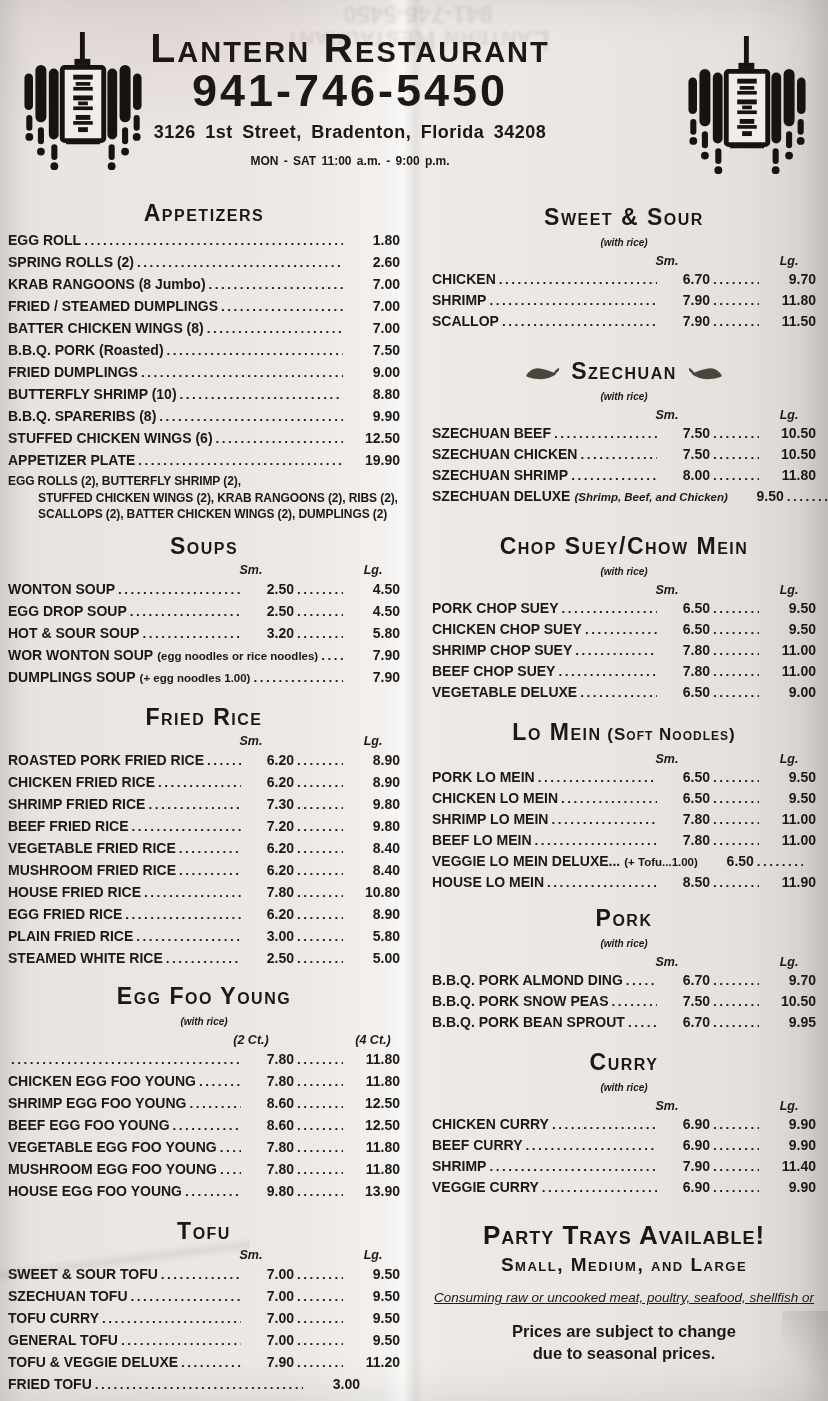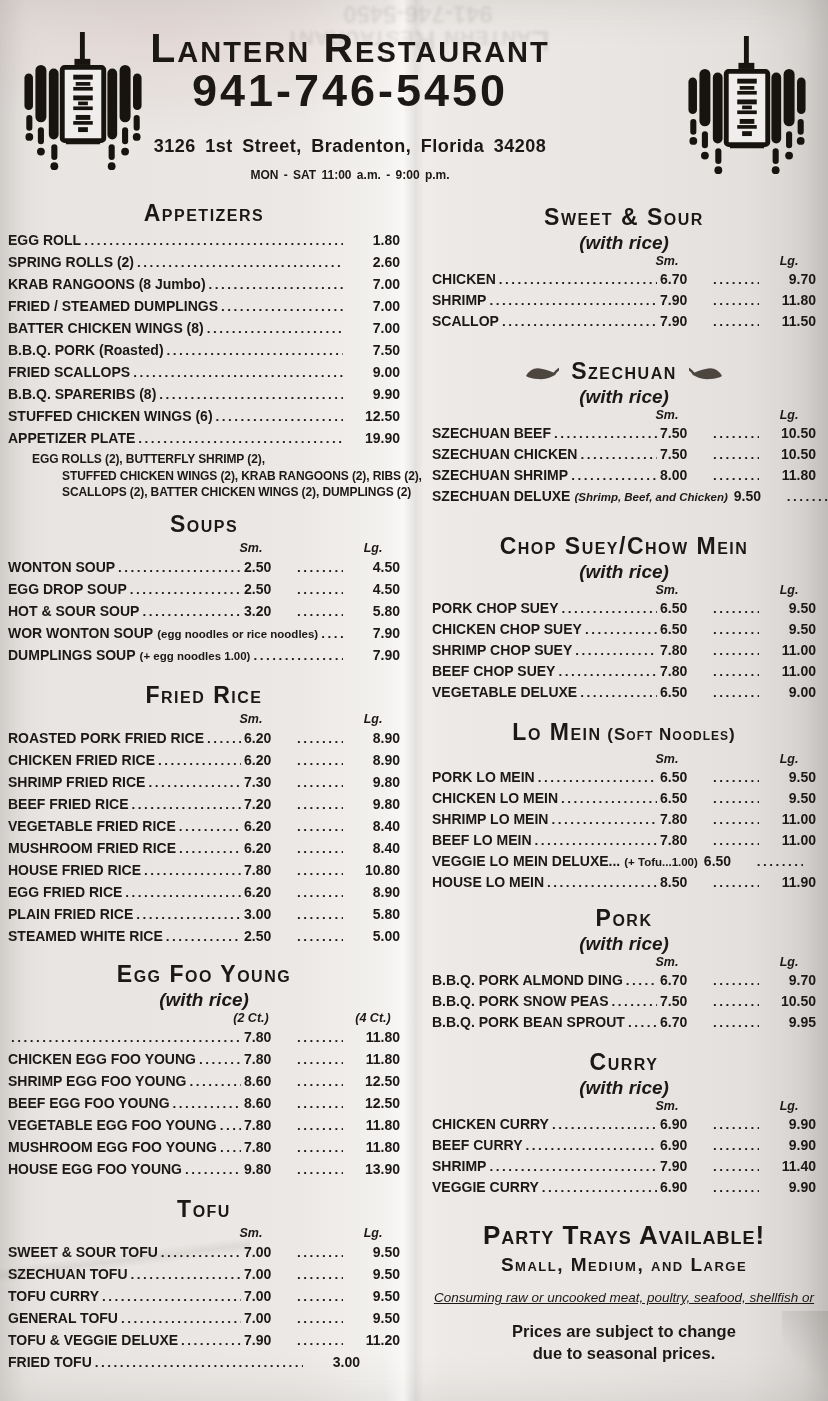--- a/index.html
+++ b/index.html
@@ -25,61 +25,61 @@
 
   
   #ghost{position:absolute;top:2px;left:218px;width:400px;text-align:center;
     transform:rotate(180deg);color:#746f6c;opacity:0.15;filter:blur(1.4px);pointer-events:none;}
   #ghost .g1{font-weight:bold;font-variant:small-caps;font-size:30px;line-height:30px;}
   #ghost .g2{font-weight:bold;font-size:24px;line-height:24px;}
   header{position:absolute;top:0;left:0;width:700px;text-align:center;}
   .h-title{margin:26px 0 0;font-size:41px;line-height:44px;font-weight:bold;
     font-variant:small-caps;letter-spacing:2px;}
   .h-phone{font-size:45px;line-height:48px;font-weight:bold;letter-spacing:3px;margin-top:-3px;}
-  .h-address{font-size:18px;line-height:22px;font-weight:bold;letter-spacing:0.5px;margin-top:20px;word-spacing:4px;}
+  .h-address{font-size:18px;line-height:22px;font-weight:bold;letter-spacing:0.5px;margin-top:6px;word-spacing:4px;}
   .h-hours{font-size:12px;line-height:18px;font-weight:bold;margin-top:9px;word-spacing:2px;}
   .lantern{position:absolute;}
   .lantern-left{left:22px;top:32px;}
   .lantern-right{left:686px;top:36px;}
 
   
   #col-left{position:absolute;left:8px;top:196px;width:392px;}
   #col-right{position:absolute;left:432px;top:196px;width:384px;}
 
   .menu-section{width:100%;}
   .title-row{display:flex;justify-content:center;align-items:center;gap:12px;}
   .sec-title{margin:0 0 3px;font-size:23px;line-height:26px;font-weight:bold;
     font-variant:small-caps;letter-spacing:1.5px;text-align:center;white-space:nowrap;}
   .title-note{font-size:17px;letter-spacing:1px;}
-  .sec-subtitle{text-align:center;font-style:italic;font-weight:bold;font-size:19px;line-height:20px;}
+  .sec-subtitle{text-align:center;font-style:italic;font-weight:bold;font-size:10px;line-height:20px;}
   .pepper svg{display:block;}
   .pepper-right svg{transform:scaleX(-1);}
 
   .price-headers{display:flex;font-style:italic;font-weight:bold;font-size:12.5px;line-height:16px;gap:12px;}
   .ph-spacer{flex:1;}
   .ph-sm{width:50px;text-align:center;white-space:nowrap;}
   .ph-mid{width:46px;}
   .ph-lg{width:54px;text-align:center;white-space:nowrap;}
 
   .row{display:flex;align-items:baseline;height:22px;line-height:22px;
     font-weight:bold;font-size:14px;white-space:nowrap;}
   #col-right .row{height:21px;line-height:21px;}
   .item-note{font-size:11.5px;margin-left:4px;letter-spacing:0;}
   .item-note.italic{font-style:italic;}
   .leader{flex:1;overflow:hidden;margin:0 3px;}
   .leader2{flex:none;width:46px;overflow:hidden;margin:0 3px;}
   .leader::after,.leader2::after{
     content:"....................................................................................................";
     letter-spacing:2.5px;font-size:13.5px;font-weight:bold;}
   .price{flex:none;}
-  .price.sm{width:50px;text-align:left;}
+  .price.sm{width:50px;text-align:right;}
   .price.lg,.price.single{width:54px;text-align:right;}
   .price.single.mid{margin-right:40px;}
 
-  .desc{margin-top:2px;margin-left:24px;}
+  .desc{margin-top:2px;}
   .desc-line{font-weight:bold;font-size:12px;line-height:16.5px;white-space:nowrap;letter-spacing:-0.1px;}
   .desc-line:not(:first-child){padding-left:30px;}
 
   
   #sec-appetizers{margin-top:4px;}
   #sec-soups{margin-top:10px;}
   #sec-fried-rice{margin-top:16px;}
   #sec-egg-foo-young{margin-top:14px;}
   #sec-tofu{margin-top:16px;}
   #sec-sweet-sour{margin-top:8px;}
@@ -207,23 +207,28 @@
           <span class="item-name">BATTER CHICKEN WINGS (8)</span>
           <span class="leader"></span>
           <span class="price single">7.00</span>
         </div>
         <div class="row">
           <span class="item-name">B.B.Q. PORK (Roasted)</span>
           <span class="leader"></span>
           <span class="price single">7.50</span>
         </div>
         <div class="row">
-          <span class="item-name">FRIED SCALLOPS</span>
+          <span class="item-name">FRIED DUMPLINGS</span>
           <span class="leader"></span>
           <span class="price single">9.00</span>
+        </div>
+        <div class="row">
+          <span class="item-name">BUTTERFLY SHRIMP (10)</span>
+          <span class="leader"></span>
+          <span class="price single">8.80</span>
         </div>
         <div class="row">
           <span class="item-name">B.B.Q. SPARERIBS (8)</span>
           <span class="leader"></span>
           <span class="price single">9.90</span>
         </div>
         <div class="row">
           <span class="item-name">STUFFED CHICKEN WINGS (6)</span>
           <span class="leader"></span>
           <span class="price single">12.50</span>

